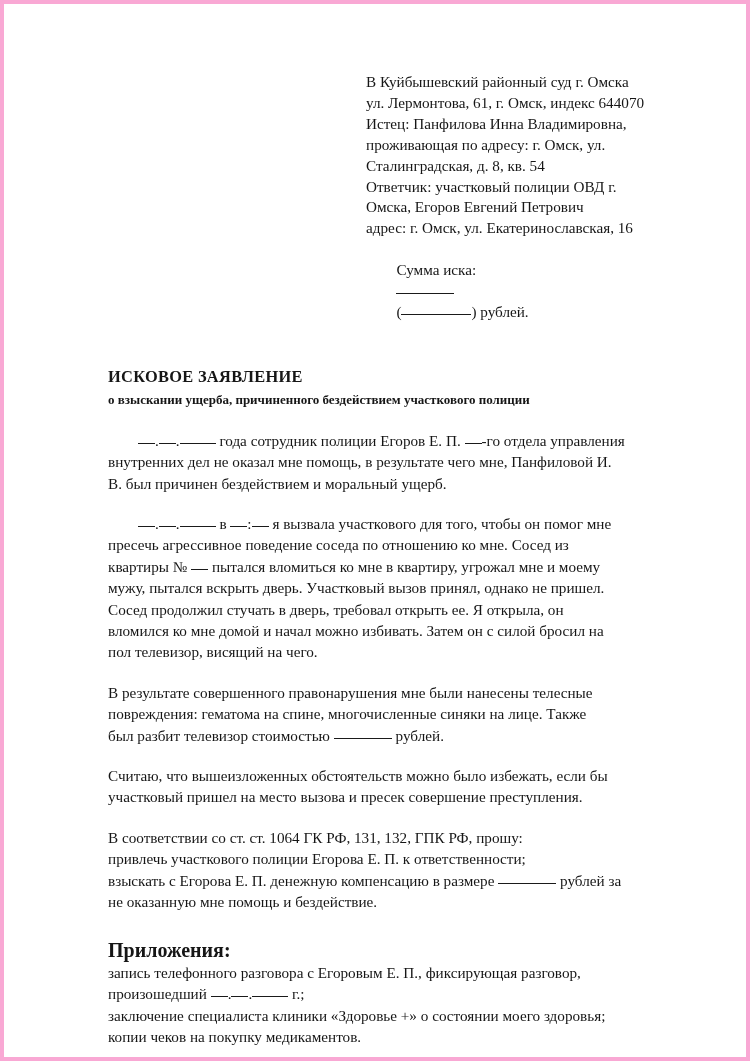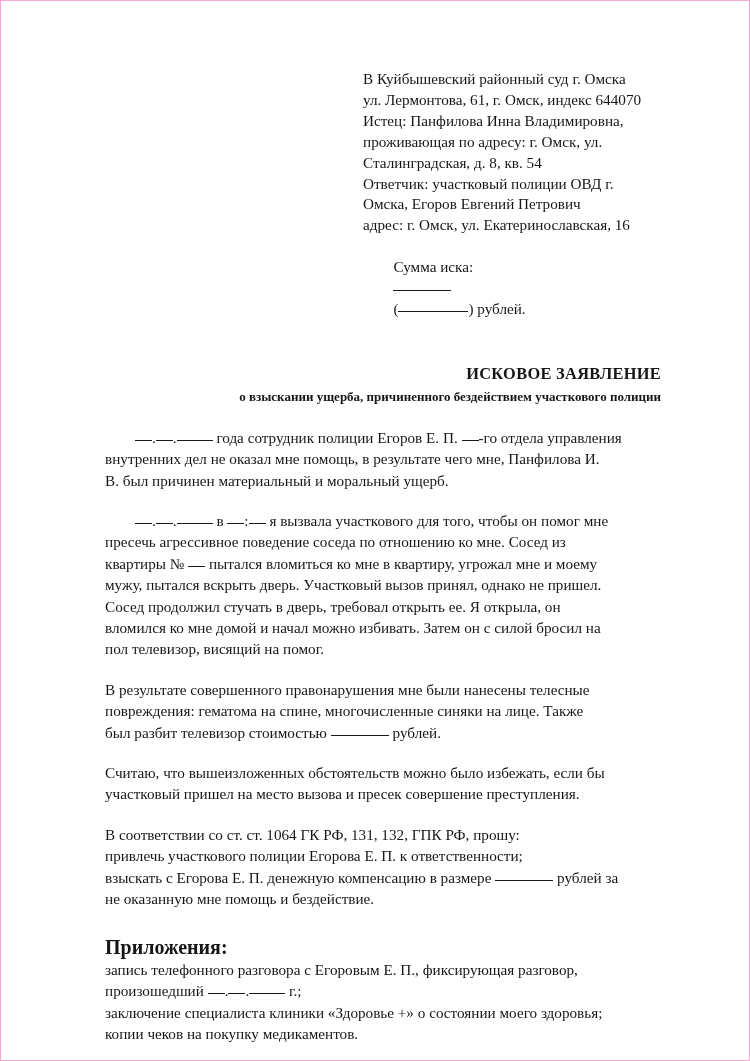--- a/index.html
+++ b/index.html
@@ -14,21 +14,21 @@
     font-family: "Liberation Serif", "DejaVu Serif", serif;
     color: #161616;
     -webkit-font-smoothing: antialiased;
   }
   .page {
     position: relative;
     box-sizing: border-box;
     width: 750px;
     height: 1061px;
     background: #ffffff;
-    border: 1px solid #f9a8d4;
+    border: 4px solid #f9a8d4;
     padding: 0;
     overflow: hidden;
   }
   .doc-body {
     position: absolute;
     left: 104px;
     top: 0;
     width: 556px;
   }
 
@@ -41,21 +41,21 @@
     line-height: 20.9px;
     text-align: left;
   }
   .addressee .ln {
     white-space: pre-wrap;
   }
 
   
   .title-block {
     margin-top: 22px;
-    text-align: right;
+    text-align: left;
     font-weight: bold;
   }
   .title-main {
     font-size: 16.4px;
     line-height: 22px;
     letter-spacing: 0.3px;
   }
   .title-sub {
     font-size: 13px;
     line-height: 21px;
@@ -119,41 +119,41 @@
       <div class="title-main">ИСКОВОЕ ЗАЯВЛЕНИЕ</div>
       <div class="title-sub">о взыскании ущерба, причиненного бездействием участкового полиции</div>
     </div>
 
     <div class="para first">
       <span class="ln">
         <span class="indent"></span><span class="blank-sm"></span><span>.</span><span class="blank-sm"></span><span>.</span><span class="blank-md"></span>
         <span>года сотрудник полиции Егоров Е. П.</span>
         <span class="blank-sm"></span><span>-го отдела управления</span>
       </span>
-      <span class="ln">внутренних дел не оказал мне помощь, в результате чего мне, Панфилова И.</span>
-      <span class="ln">В. был причинен материальный и моральный ущерб.</span>
+      <span class="ln">внутренних дел не оказал мне помощь, в результате чего мне, Панфиловой И.</span>
+      <span class="ln">В. был причинен бездействием и моральный ущерб.</span>
     </div>
 
     <div class="para">
       <span class="ln">
         <span class="indent"></span><span class="blank-sm"></span><span>.</span><span class="blank-sm"></span><span>.</span><span class="blank-md"></span>
         <span>в</span>
         <span class="blank-sm"></span><span>:</span><span class="blank-sm"></span>
         <span>я вызвала участкового для того, чтобы он помог мне</span>
       </span>
       <span class="ln">пресечь агрессивное поведение соседа по отношению ко мне. Сосед из</span>
       <span class="ln">
         <span>квартиры №</span>
         <span class="blank-sm"></span>
         <span>пытался вломиться ко мне в квартиру, угрожал мне и моему</span>
       </span>
       <span class="ln">мужу, пытался вскрыть дверь. Участковый вызов принял, однако не пришел.</span>
       <span class="ln">Сосед продолжил стучать в дверь, требовал открыть ее. Я открыла, он</span>
       <span class="ln">вломился ко мне домой и начал можно избивать. Затем он с силой бросил на</span>
-      <span class="ln">пол телевизор, висящий на помог.</span>
+      <span class="ln">пол телевизор, висящий на чего.</span>
     </div>
 
     <div class="para">
       <span class="ln">В результате совершенного правонарушения мне были нанесены телесные</span>
       <span class="ln">повреждения: гематома на спине, многочисленные синяки на лице. Также</span>
       <span class="ln">
         <span>был разбит телевизор стоимостью</span>
         <span class="blank-lg"></span>
         <span>рублей.</span>
       </span>

